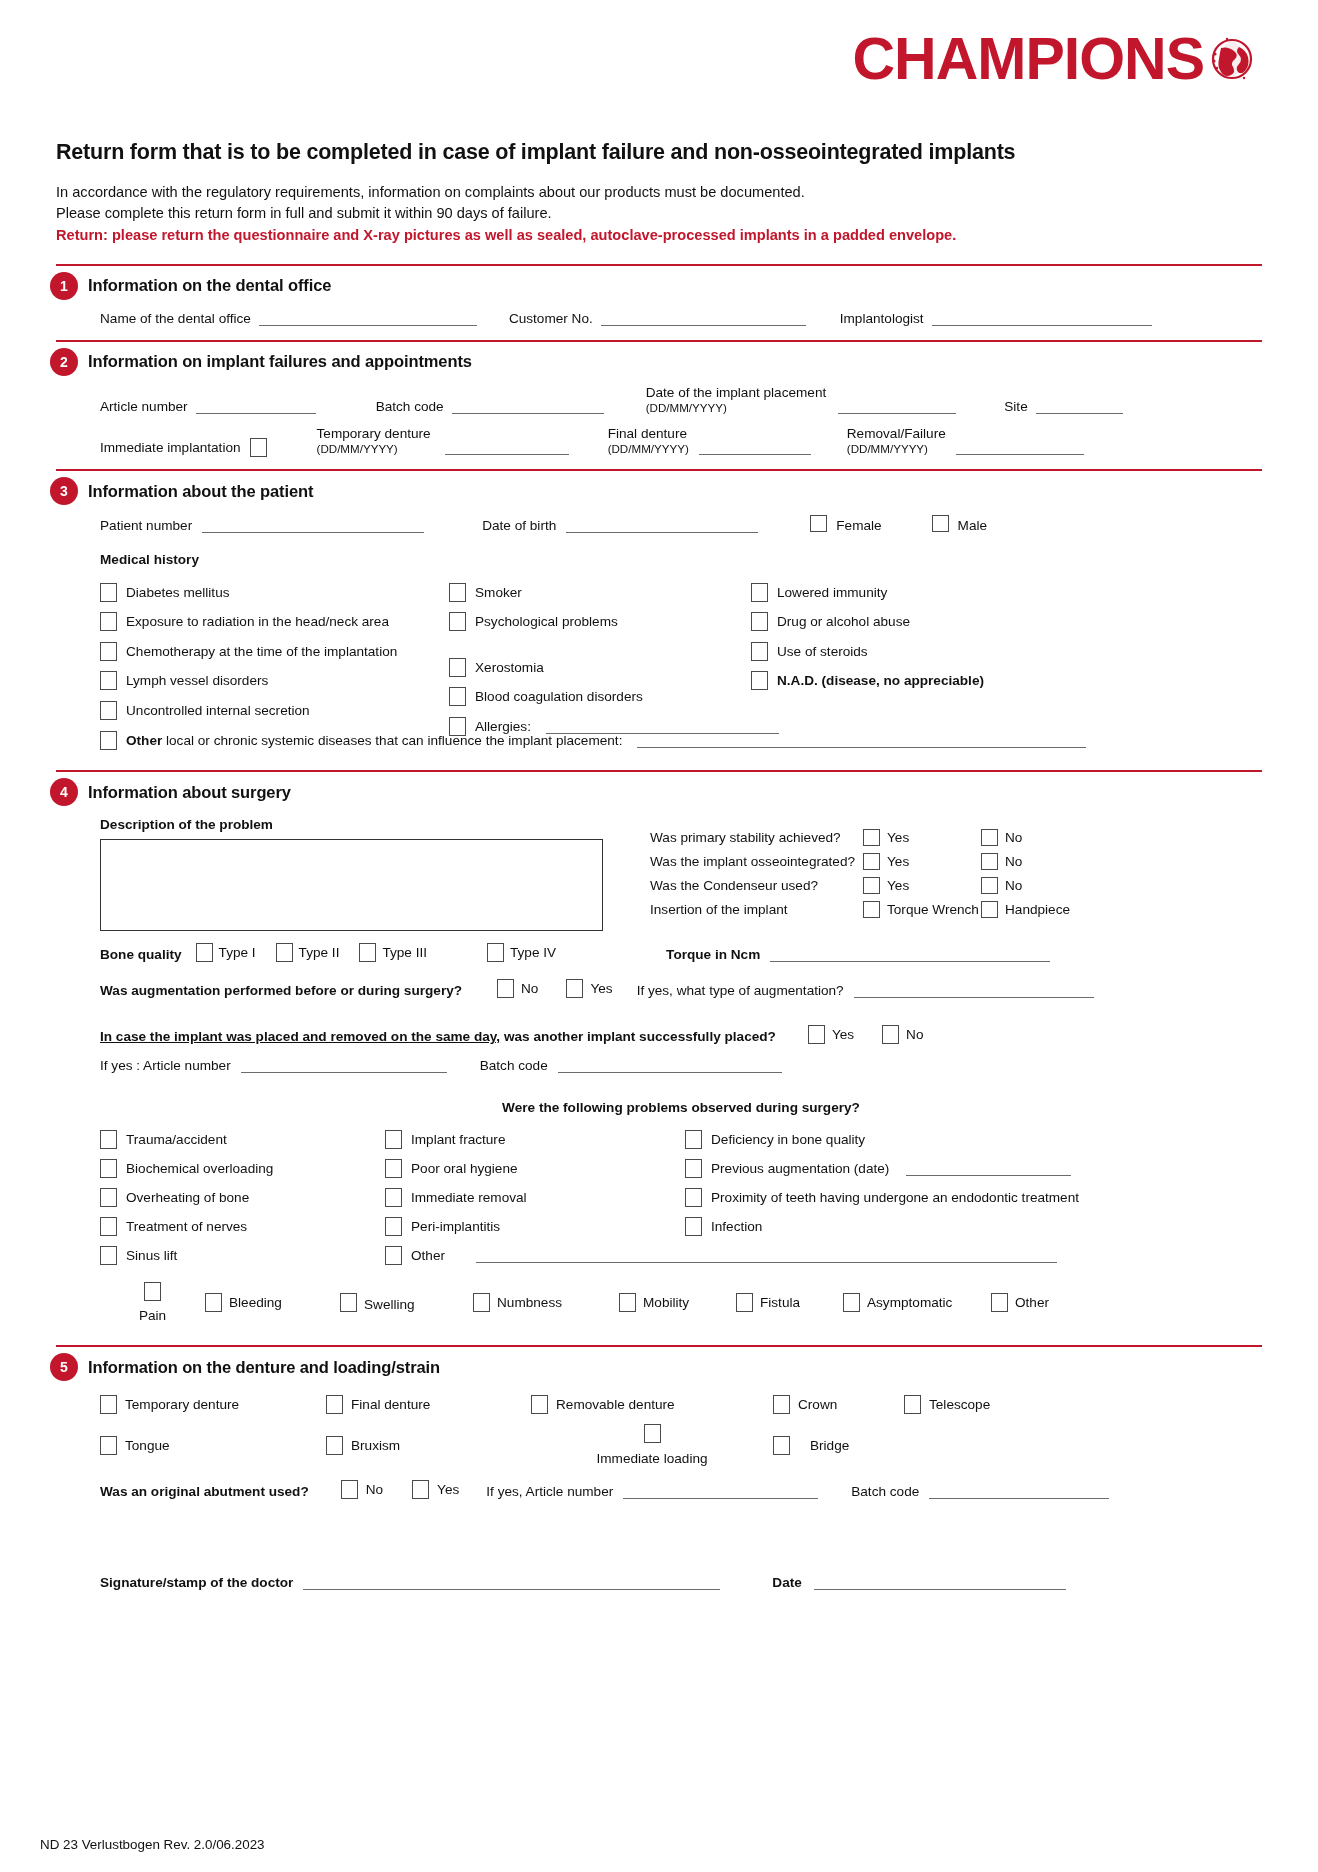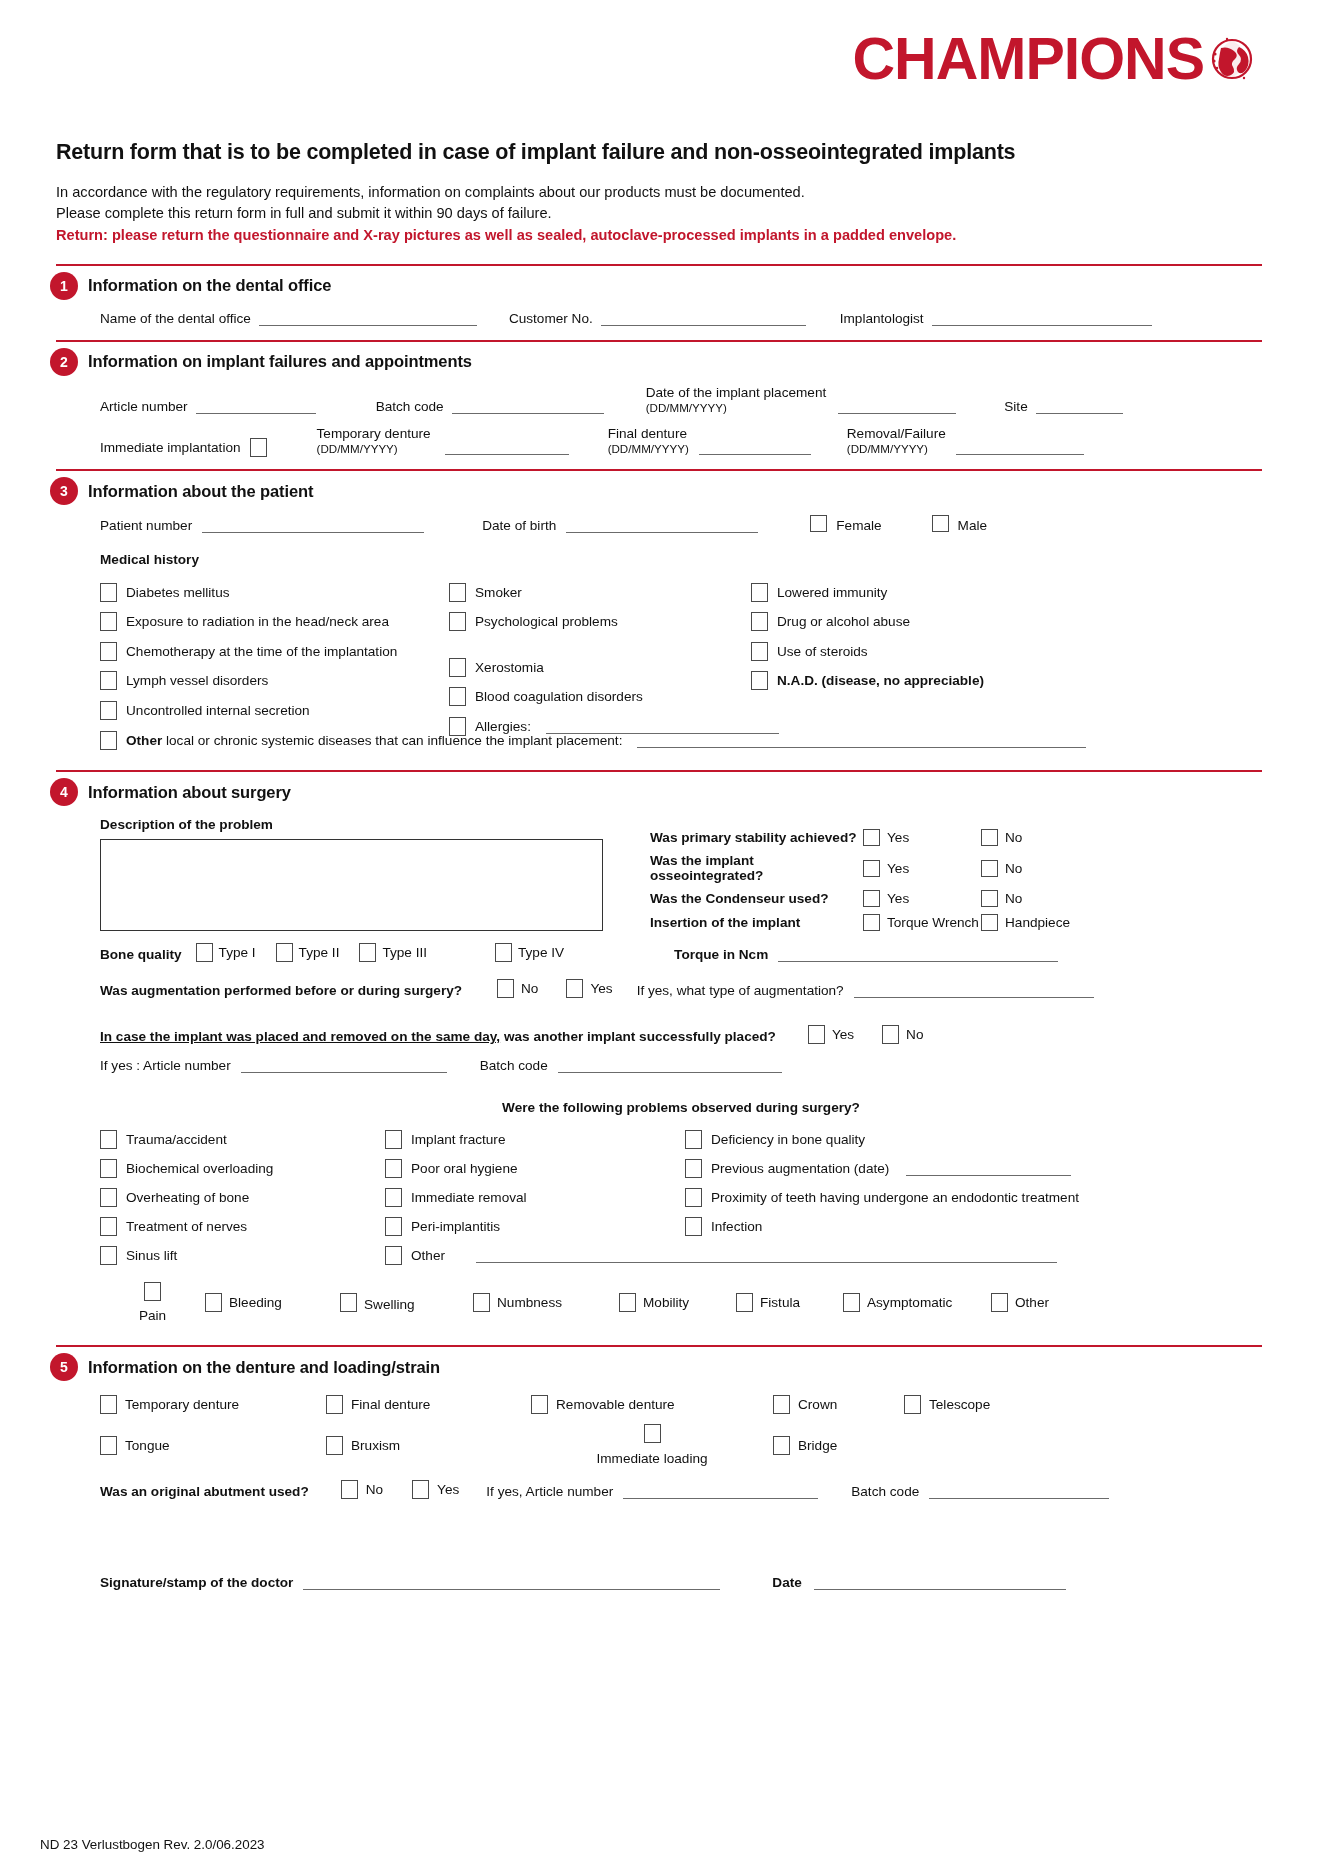--- a/index.html
+++ b/index.html
@@ -67,21 +67,21 @@
   .cbrow { display: flex; align-items: center; gap: 9px; }
   .twoline { display: flex; flex-direction: column; line-height: 1.16; }
 
   
   .s1row { display: flex; align-items: flex-end; margin-top: 8px; }
 
   
   .desc-box { width: 503px; height: 92px; border: 1.2px solid #333; background: #fff; }
   .qgrid { display: flex; flex-direction: column; gap: 7px; }
   .qline { display: flex; align-items: center; }
-  .qlabel { font-size: 13.6px; font-weight: bold; width: 213px; }
+  .qlabel { font-size: 13.6px; font-weight: normal; width: 213px; }
   .opt { display: flex; align-items: center; gap: 7px; }
 
   .footnote { position: absolute; left: 40px; bottom: 20px; font-size: 13.4px; }
 </style>
 </head>
 <body>
 
 <div class="page">
 
   <div class="logo-row">
@@ -333,21 +333,21 @@
             <span class="lbl">Type I</span>
           </span>
         <span class="cbrow" style="margin-left:20px;gap:6px;">
             <span class="cb"></span>
             <span class="lbl">Type II</span>
           </span>
         <span class="cbrow" style="margin-left:20px;gap:6px;">
             <span class="cb"></span>
             <span class="lbl">Type III</span>
           </span>
-        <span class="cbrow" style="margin-left:28px;gap:6px;padding-left:40px;">
+        <span class="cbrow" style="margin-left:20px;gap:6px;padding-left:40px;">
             <span class="cb"></span>
             <span class="lbl">Type IV</span>
           </span>
         <span class="lbl b" style="margin-left:110px;">Torque in  Ncm</span>
         <span class="ul" style="width:280px;margin-left:10px;"></span>
       </div>
 
       <div class="row" style="margin-top:17px;">
         <span class="lbl b">Was augmentation performed before or during surgery?</span>
         <span class="cbrow" style="margin-left:35px;gap:7px;">
@@ -525,21 +525,21 @@
             <span class="lbl">Tongue</span>
           </span>
         <span class="cbrow" style="gap:8px;width:205px;">
             <span class="cb"></span>
             <span class="lbl">Bruxism</span>
           </span>
         <span class="cbrow" style="gap:8px;width:242px;flex-direction:column;">
             <span class="cb"></span>
             <span class="lbl">Immediate loading</span>
           </span>
-        <span class="cbrow" style="gap:8px;">
+        <span class="cbrow" style="gap:20px;">
             <span class="cb"></span>
             <span class="lbl">Bridge</span>
           </span>
       </div>
 
       <div class="row" style="margin-top:14px;">
         <span class="lbl b">Was an original abutment used?</span>
         <span class="cbrow" style="margin-left:32px;gap:8px;">
             <span class="cb"></span>
             <span class="lbl">No</span>

